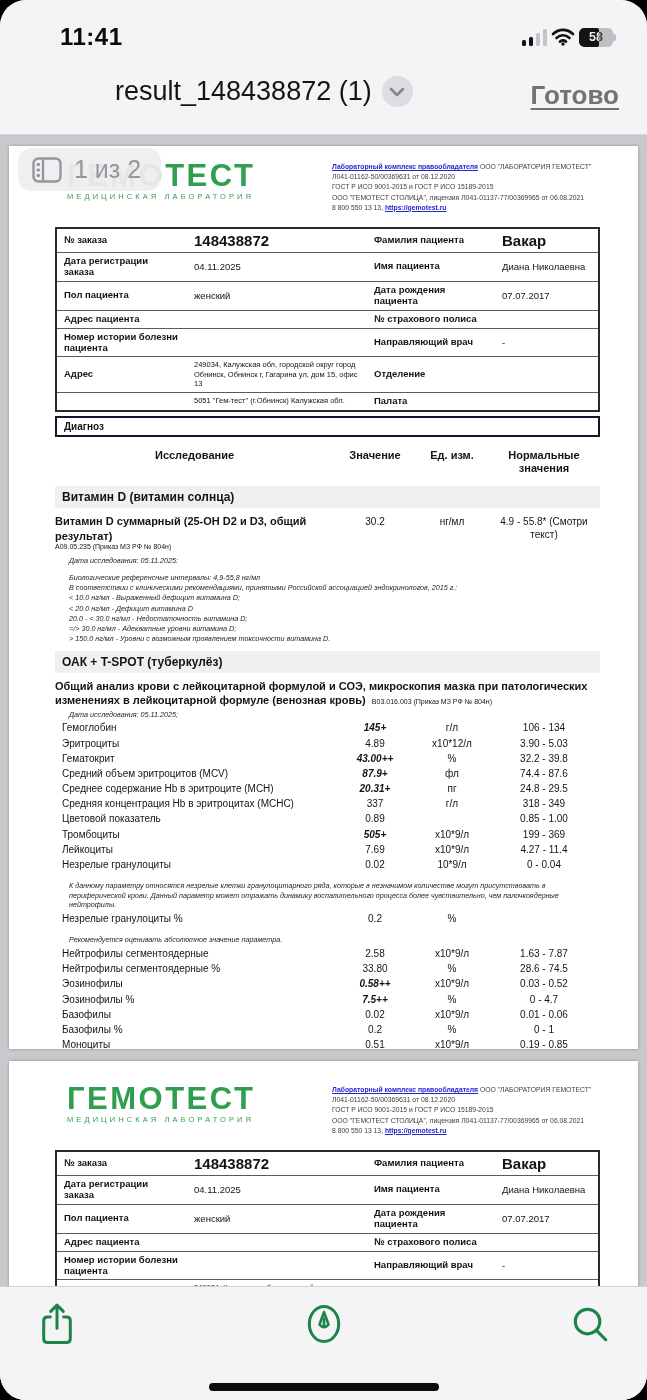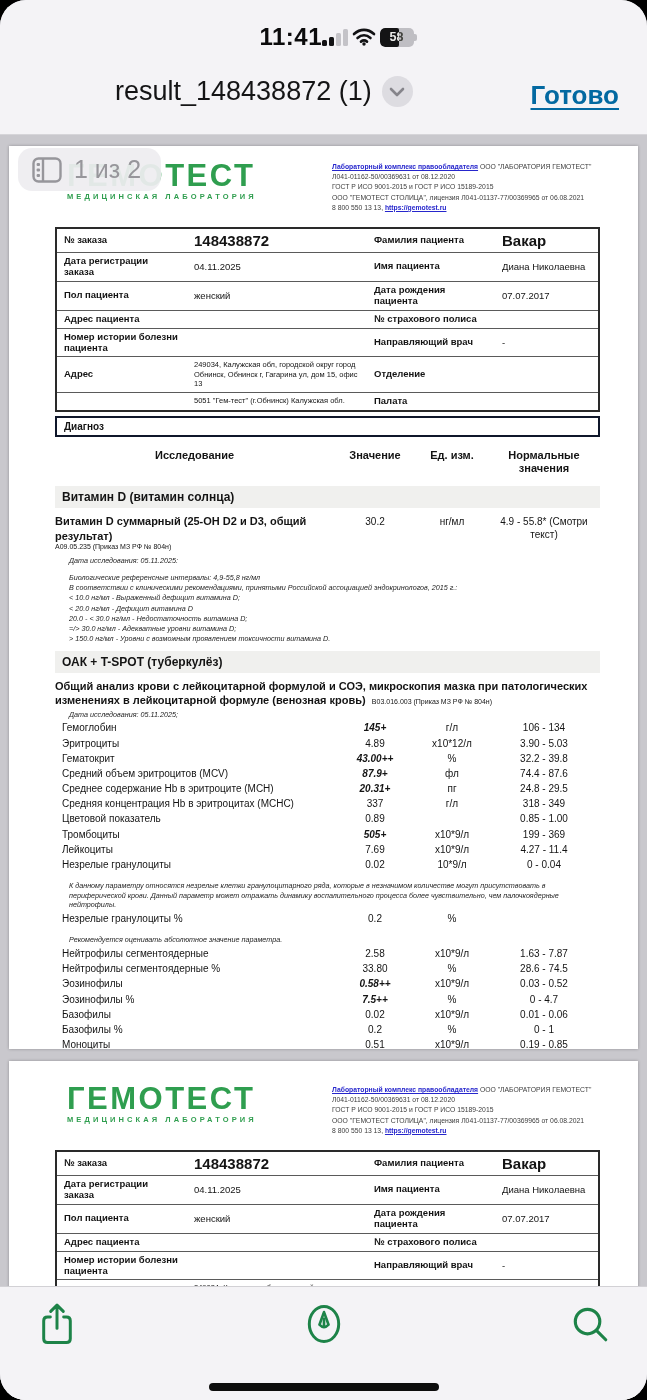--- a/index.html
+++ b/index.html
@@ -1,21 +1,21 @@
 <!DOCTYPE html>
 <html><head>
 <meta charset="utf-8">
 <style>
   * { margin:0; padding:0; box-sizing:border-box; }
   html,body { background:#000; }
   body { width:647px; height:1400px; font-family:"Liberation Sans", sans-serif; position:relative; overflow:hidden; }
   .screen { position:absolute; inset:0; background:#c9c8cd; border-radius:26px; overflow:hidden; }
 
   
-  .status-bar { position:absolute; top:0; left:0; right:0; height:62px; background:#f4f3f6; display:flex; align-items:center; justify-content:center; padding:12px 30px 0 60px; z-index:30; }
+  .status-bar { position:absolute; top:0; left:0; right:0; height:62px; background:#f4f3f6; display:flex; align-items:center; justify-content:space-between; padding:12px 30px 0 60px; z-index:30; }
   .sb-time { font-size:24px; font-weight:700; color:#0b0b0c; letter-spacing:.5px; }
   .sb-icons { display:flex; align-items:center; gap:4px; }
   .cell-bars { display:flex; align-items:flex-end; gap:2.5px; height:17px; }
   .cell-bars i { width:4.5px; border-radius:1.5px; background:#c4c3c8; display:block; }
   .cell-bars i.on { background:#121214; }
   .battery { position:relative; width:38px; height:19px; }
   .batt-body { position:absolute; left:0; top:0; width:34px; height:19px; border-radius:5px; background:#bfbec3; overflow:hidden; }
   .batt-fill { position:absolute; left:0; top:0; bottom:0; width:58%; background:#141415; border-radius:5px 2px 2px 5px; }
   .batt-num { position:absolute; left:0; top:0; width:34px; height:19px; display:flex; align-items:center; justify-content:center; font-size:12.5px; font-weight:700; color:#fff; mix-blend-mode:difference; }
   .batt-nub { position:absolute; right:1px; top:6px; width:3px; height:7px; border-radius:0 2px 2px 0; background:#bfbec3; }
@@ -34,21 +34,21 @@
   .page2 { margin-top:12px; height:400px; padding:24px 38px 8px 46px; overflow:hidden; }
 
   
   .page-pill { position:absolute; top:12px; left:18px; background:rgba(238,237,240,.94); border-radius:14px; padding:7px 20px 7px 14px; display:flex; align-items:center; gap:12px; z-index:20; }
   .page-pill-label { font-size:25px; color:#97969b; }
 
   
   .doc-head { display:flex; justify-content:space-between; align-items:flex-start; }
   .logo { margin-left:12px; line-height:1; }
   .logo-main { font-size:31px; font-weight:700; letter-spacing:2.5px; line-height:.9; }
-  .logo-sub { font-size:7.5px; font-weight:700; letter-spacing:3.1px; margin-top:3px; }
+  .logo-sub { font-size:7.5px; font-weight:400; letter-spacing:3.1px; margin-top:3px; }
   .head-info { width:268px; font-size:6.8px; line-height:1.5; color:#3c3c3c; }
   .head-link { text-decoration:underline; font-weight:700; }
 
   
   .ptable { border:2px solid #2a2a2a; margin-top:14px; }
   .prow { display:grid; grid-template-columns:130px 180px 128px 1fr; padding:2px 0; border-top:1px solid #5a5a5a; min-height:18px; align-items:center; }
   .prow:first-child { border-top:none; }
   .prow > div { padding:1px 7px; }
   .plabel { font-weight:700; font-size:9.5px; line-height:1.15; }
   .pval { font-size:9.5px; }
@@ -106,21 +106,21 @@
 
   <div class="nav-bar">
     <span class="nav-title-group">
       <span class="nav-title">result_148438872 (1)</span>
       <span class="nav-chevron-btn">
         <svg width="16" height="10" viewBox="0 0 16 10">
           <path d="M2 2 L8 8 L14 2" fill="none" stroke="#86858b" stroke-width="2.6" stroke-linecap="round" stroke-linejoin="round"></path>
         </svg>
       </span>
     </span>
-    <span class="nav-done" id="doneBtn" style="color: #0369a1;">Готово</span>
+    <span class="nav-done" id="doneBtn" style="color: #737373;">Готово</span>
   </div>
 
   <div class="doc-area">
 
     <div class="page-pill">
       <svg width="30" height="26" viewBox="0 0 30 26">
         <rect x="1.5" y="1.5" width="27" height="23" rx="5" fill="none" stroke="#97969b" stroke-width="2.4"></rect>
         <line x1="11" y1="1.5" x2="11" y2="24.5" stroke="#97969b" stroke-width="2.4"></line>
         <rect x="4.6" y="6" width="3.4" height="3" rx="1" fill="#97969b"></rect>
         <rect x="4.6" y="11.5" width="3.4" height="3" rx="1" fill="#97969b"></rect>

